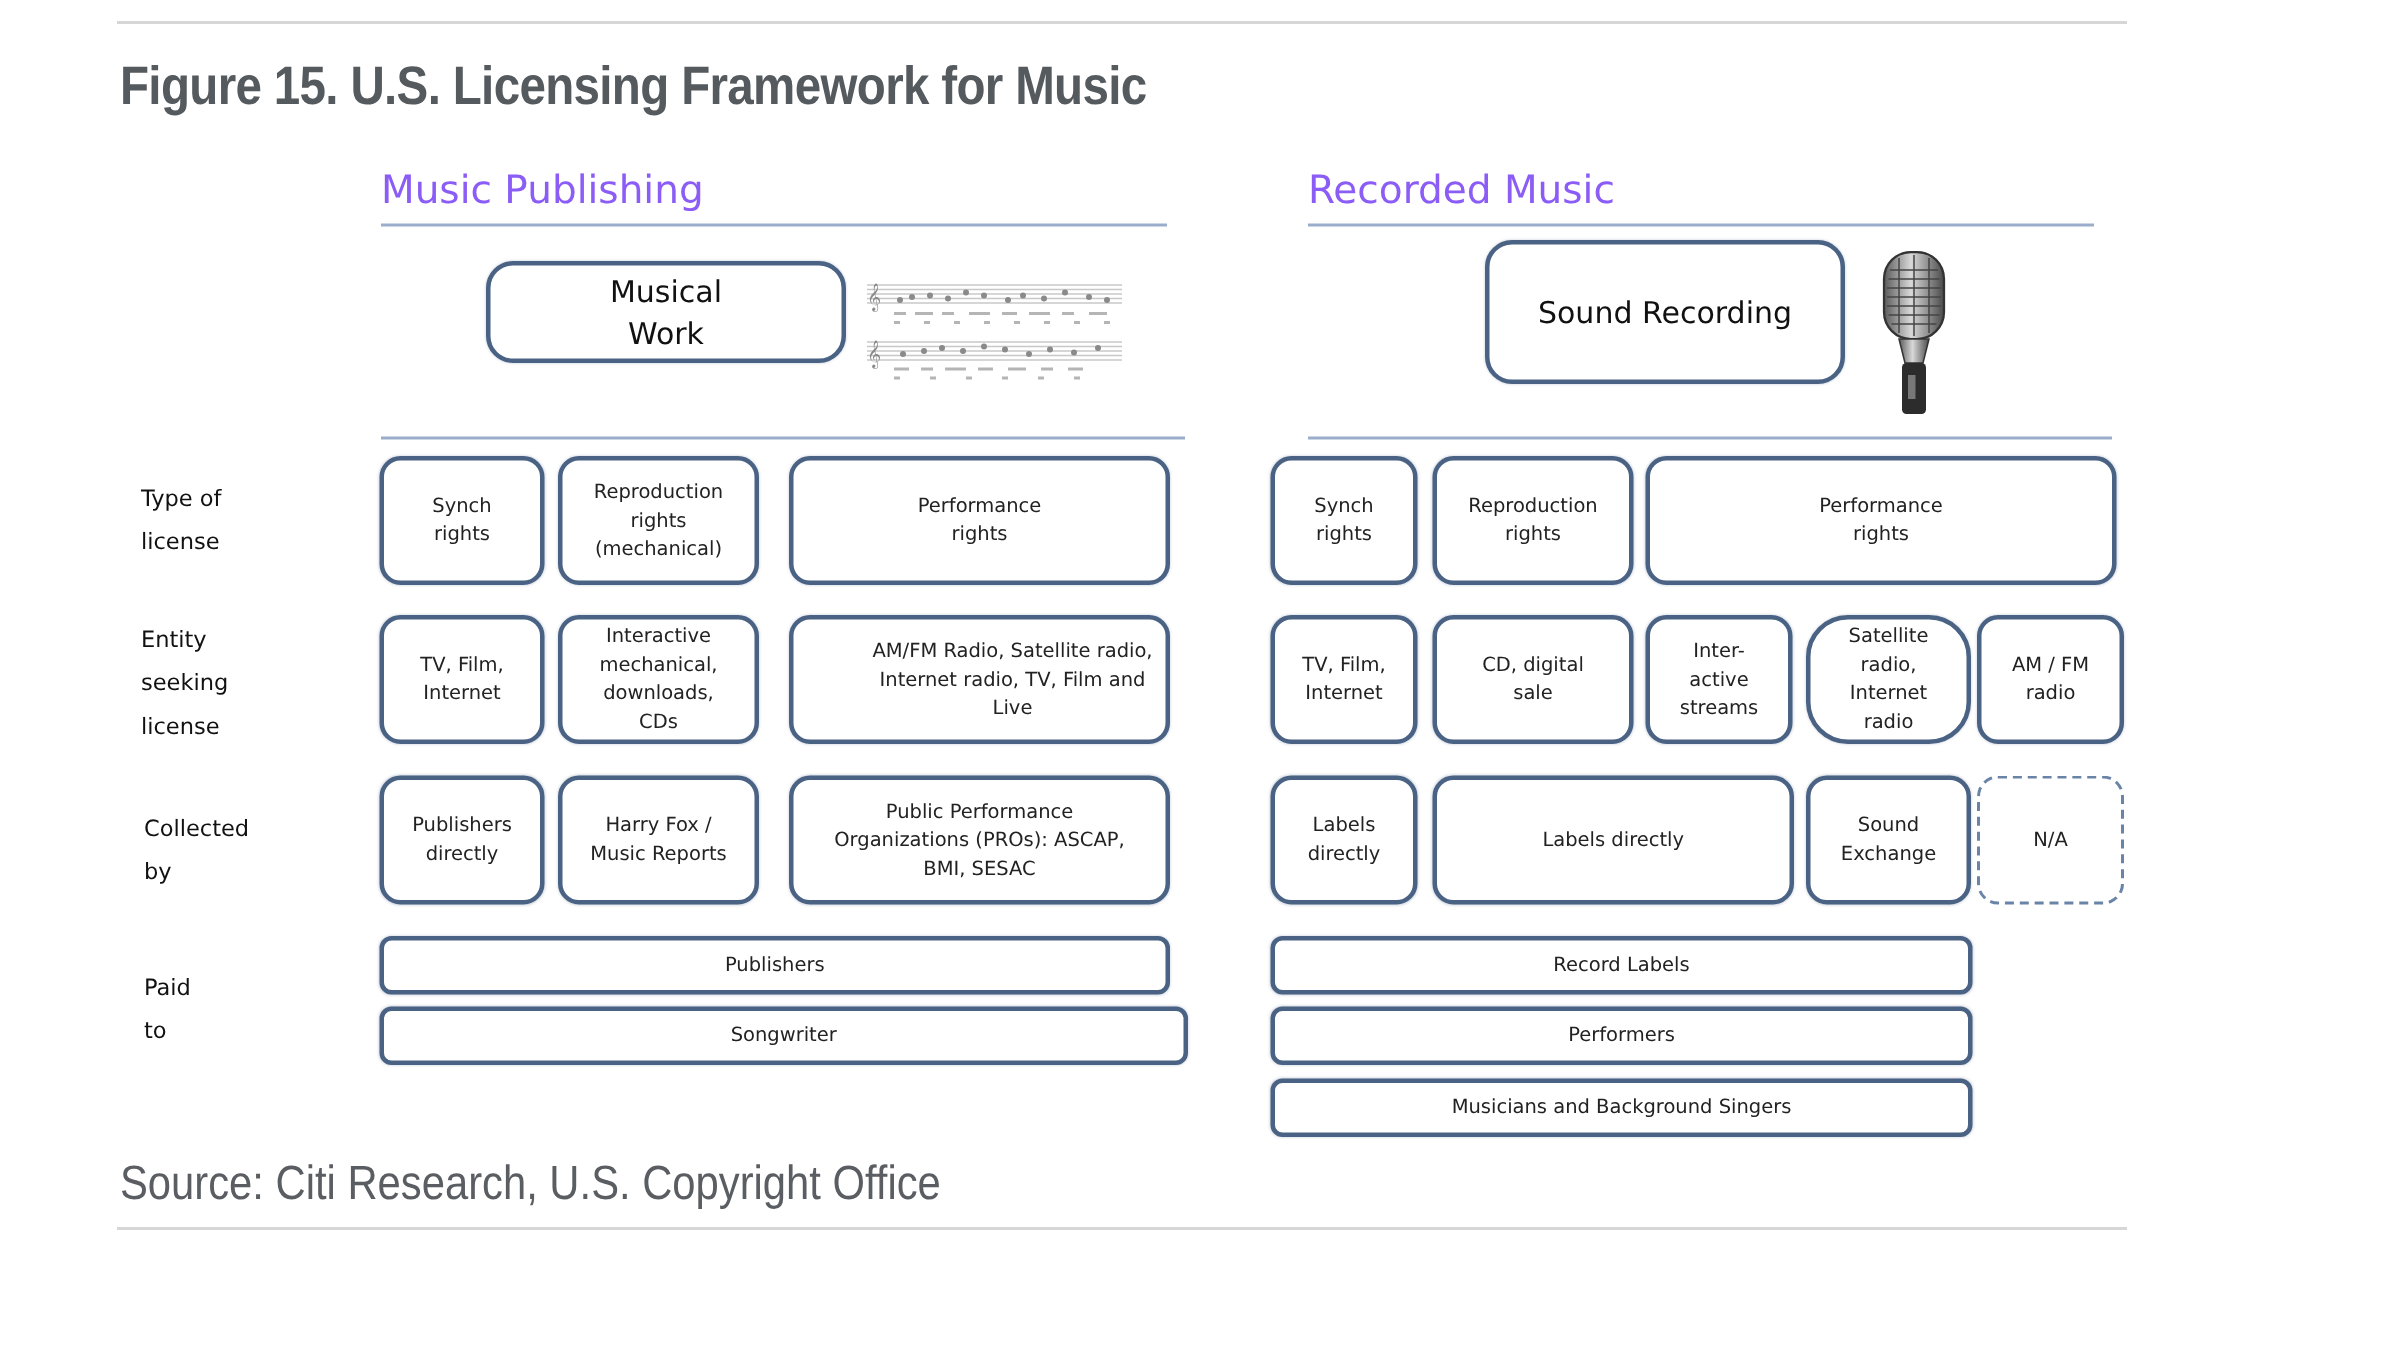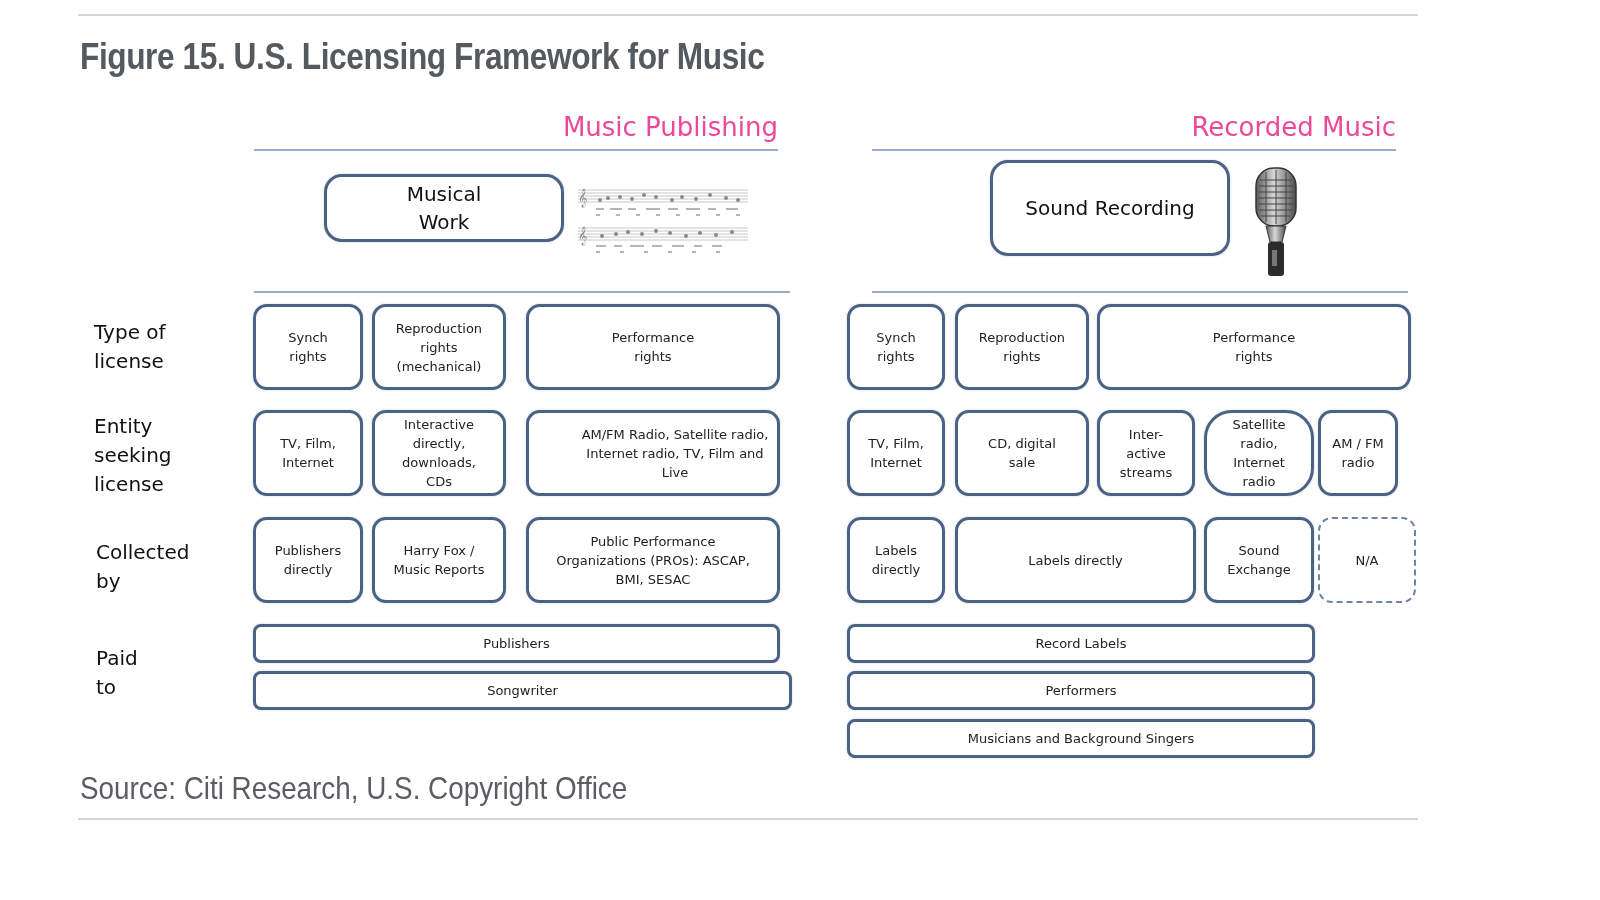--- a/index.html
+++ b/index.html
@@ -2,22 +2,22 @@
 <html><head>
 <meta charset="utf-8">
 <style>
   html, body { margin:0; padding:0; background:#ffffff; }
   body { width:1600px; height:900px; position:relative; overflow:hidden; font-family:"Liberation Sans", sans-serif; color:#1a1a1a; }
   .abs { position:absolute; }
   .rule-gray { position:absolute; height:2px; background:#d6d6d6; }
   .rule-blue { position:absolute; height:2px; background:#9aaecb; }
   .fig-title { left:80px; top:36px; font-size:36px; font-weight:bold; color:#555a5e; letter-spacing:-0.5px; transform:scaleX(0.88); transform-origin:left top; white-space:nowrap; }
   .source { left:80px; top:770px; font-size:32px; color:#5a5e62; transform:scaleX(0.87); transform-origin:left top; white-space:nowrap; }
-  .section-title { font-family:"DejaVu Sans", sans-serif; font-size:26px; color:#ec4899; text-align:right; }
-  .row-label { font-family:"DejaVu Sans", sans-serif; font-size:20px; line-height:29px; color:#111; }
+  .section-title { font-family:"DejaVu Sans", sans-serif; font-size:26px; color:#8b5cf6; text-align:left; }
+  .row-label { font-family:"DejaVu Sans", sans-serif; font-size:15px; line-height:29px; color:#111; }
   .box { position:absolute; box-sizing:border-box; border:3px solid #4a6284; border-radius:14px; background:#fff; display:flex; align-items:center; justify-content:center; text-align:center; font-family:"DejaVu Sans", sans-serif; font-size:13px; line-height:19px; color:#222; white-space:pre-line; box-shadow:0 0 2px rgba(74,98,132,0.35); }
   .box.big { font-size:20px; line-height:28px; border-radius:18px; color:#111; }
   .box.bar { border-radius:8px; }
   .box.dashed { border:2px dashed #6a84a8; box-shadow:none; }
   .sheet { position:absolute; }
 </style>
 </head>
 <body>
 
 <div class="rule-gray" style="left:78px; top:14px; width:1340px;"></div>
@@ -149,21 +149,21 @@
 rights</div>
 <div class="box" style="left:372px; top:304px; width:134px; height:86px;">Reproduction
 rights
 (mechanical)</div>
 <div class="box" style="left:526px; top:304px; width:254px; height:86px;">Performance
 rights</div>
 
 <div class="box" style="left:253px; top:410px; width:110px; height:86px;">TV, Film,
 Internet</div>
 <div class="box" style="left:372px; top:410px; width:134px; height:86px;">Interactive
-directly,
+mechanical,
 downloads,
 CDs</div>
 <div class="box" style="left:526px; top:410px; width:254px; height:86px;padding-left:44px;">AM/FM Radio, Satellite radio,
 Internet radio, TV, Film and Live</div>
 
 <div class="box" style="left:253px; top:517px; width:110px; height:86px;">Publishers
 directly</div>
 <div class="box" style="left:372px; top:517px; width:134px; height:86px;">Harry Fox /
 Music Reports</div>
 <div class="box" style="left:526px; top:517px; width:254px; height:86px;">Public Performance
@@ -184,21 +184,21 @@
 Internet</div>
 <div class="box" style="left:955px; top:410px; width:134px; height:86px;">CD, digital
 sale</div>
 <div class="box" style="left:1097px; top:410px; width:98px; height:86px;">Inter-
 active
 streams</div>
 <div class="box" style="left:1204px; top:410px; width:110px; height:86px;border-radius:28px;">Satellite
 radio,
 Internet
 radio</div>
-<div class="box" style="left:1318px; top:410px; width:80px; height:86px;">AM / FM
+<div class="box" style="left:1318px; top:410px; width:98px; height:86px;">AM / FM
 radio</div>
 
 <div class="box" style="left:847px; top:517px; width:98px; height:86px;">Labels
 directly</div>
 <div class="box" style="left:955px; top:517px; width:241px; height:86px;">Labels directly</div>
 <div class="box" style="left:1204px; top:517px; width:110px; height:86px;">Sound
 Exchange</div>
 <div class="box dashed" style="left:1318px; top:517px; width:98px; height:86px;">N/A</div>
 
 <div class="box bar" style="left:847px; top:624px; width:468px; height:39px;">Record Labels</div>

